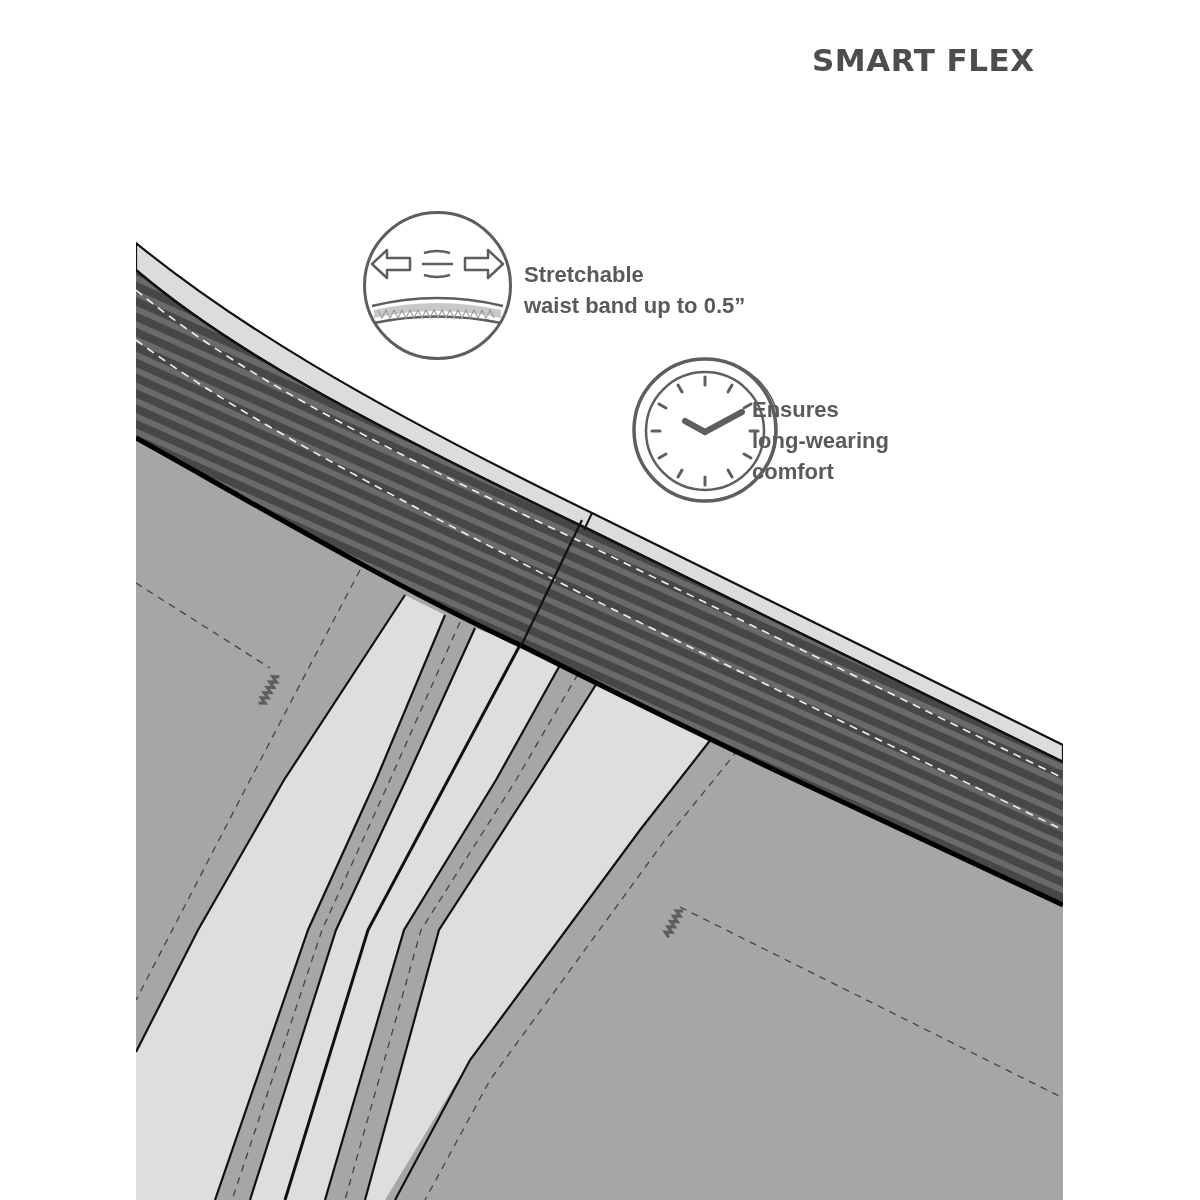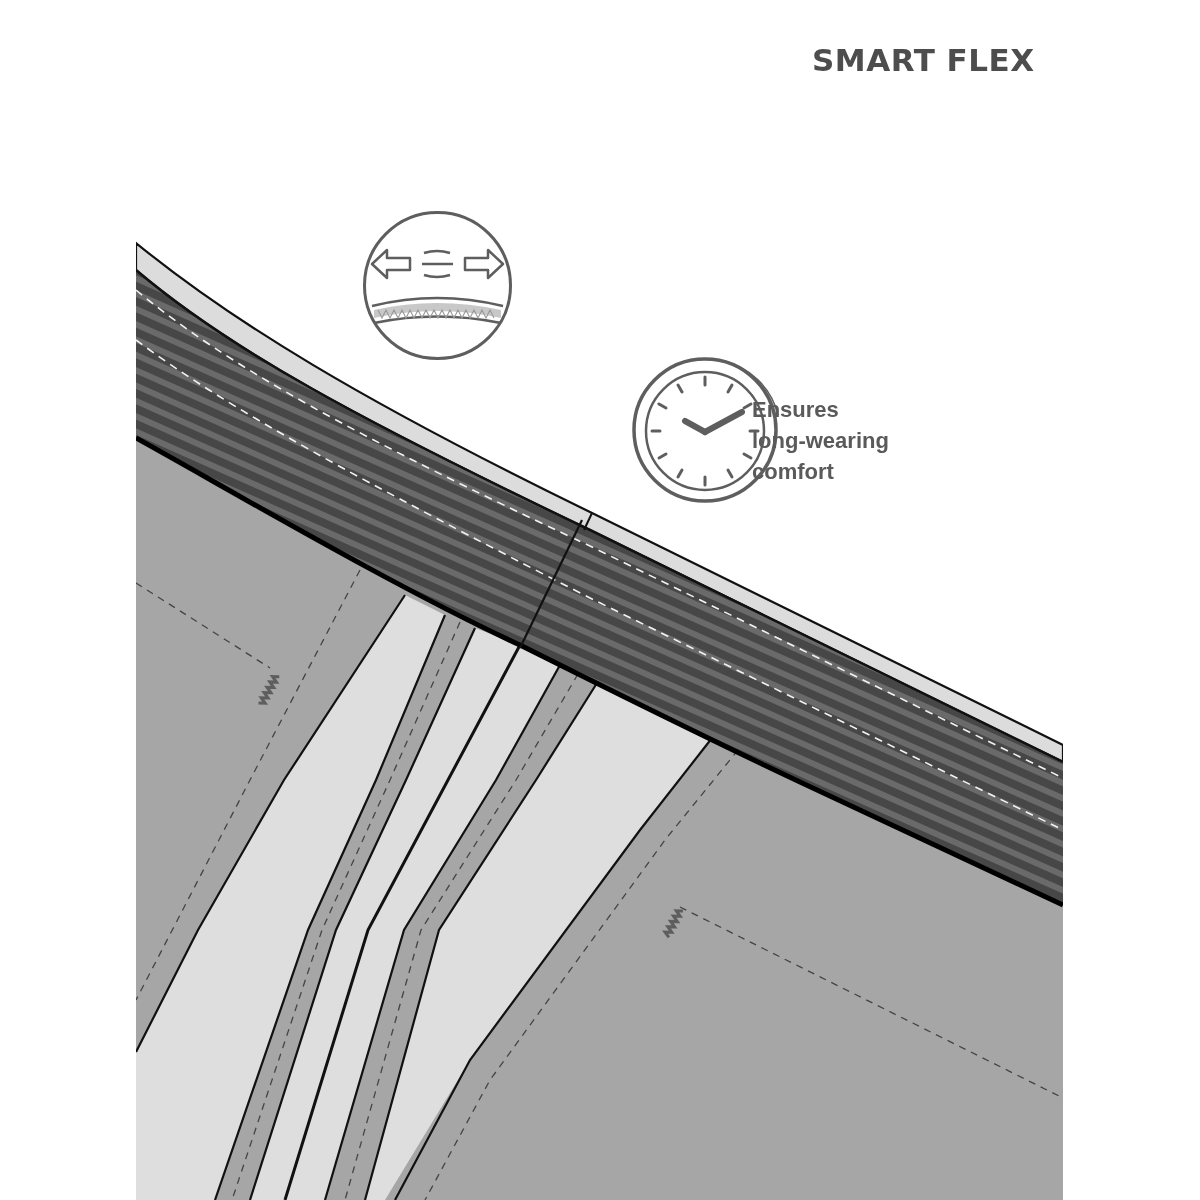--- a/index.html
+++ b/index.html
@@ -94,20 +94,22 @@
     <path d="M64 67 Q 77 71 90 67" stroke="#5e5e5e" stroke-width="2.5" fill="none"></path>
     <path d="M12 98 Q 77 82 143 98" stroke="#5e5e5e" stroke-width="2.5" fill="none"></path>
     <path d="M14 115 Q 77 102 141 115" stroke="#5e5e5e" stroke-width="2.5" fill="none"></path>
     <path d="M14 102 Q 77 88 141 102 L 141 110 Q 77 96 14 110 Z" fill="#c8c8c8"></path>
     <g stroke="#9a9a9a" stroke-width="1.1">
       <path d="M18 102 l 4 8 l 4 -8 l 4 8 l 4 -8 l 4 8 l 4 -8 l 4 8 l 4 -8 l 4 8 l 4 -8 l 4 8 l 4 -8 l 4 8 l 4 -8 l 4 8 l 4 -8 l 4 8 l 4 -8 l 4 8 l 4 -8 l 4 8 l 4 -8 l 4 8 l 4 -8 l 4 8 l 4 -8 l 4 8 l 4 -8 l 4 8" fill="none"></path>
     </g>
   </svg>
 </div>
 <div class="feature-text" style="left:524px;top:259px;">
+  <div>Stretchable</div>
+  <div>waist band up to 0.5”</div>
 </div>
 
 <div class="icon-wrap" style="left:630px;top:355px;">
   <svg width="150" height="150" viewBox="0 0 150 150">
     <circle cx="75" cy="75" r="71" fill="#fff" stroke="#5e5e5e" stroke-width="3.5"></circle>
     <circle cx="75" cy="76" r="59" fill="none" stroke="#5e5e5e" stroke-width="2.5"></circle>
     <path d="M92 6 A 72 72 0 0 1 148 60" stroke="#5e5e5e" stroke-width="1.5" fill="none"></path>
     <g stroke="#5e5e5e" stroke-width="3" stroke-linecap="round">
       <line x1="75" y1="22" x2="75" y2="30"></line>
       <line x1="75" y1="122" x2="75" y2="130"></line>

